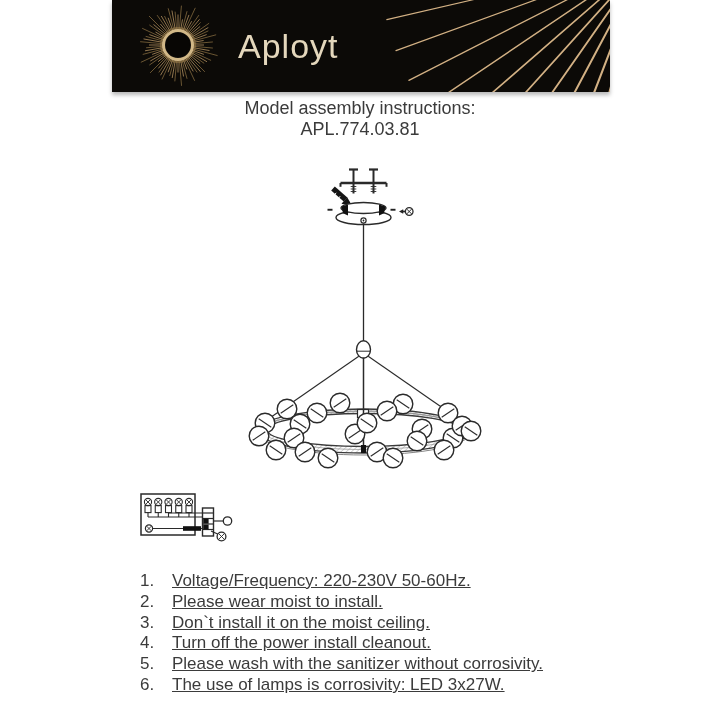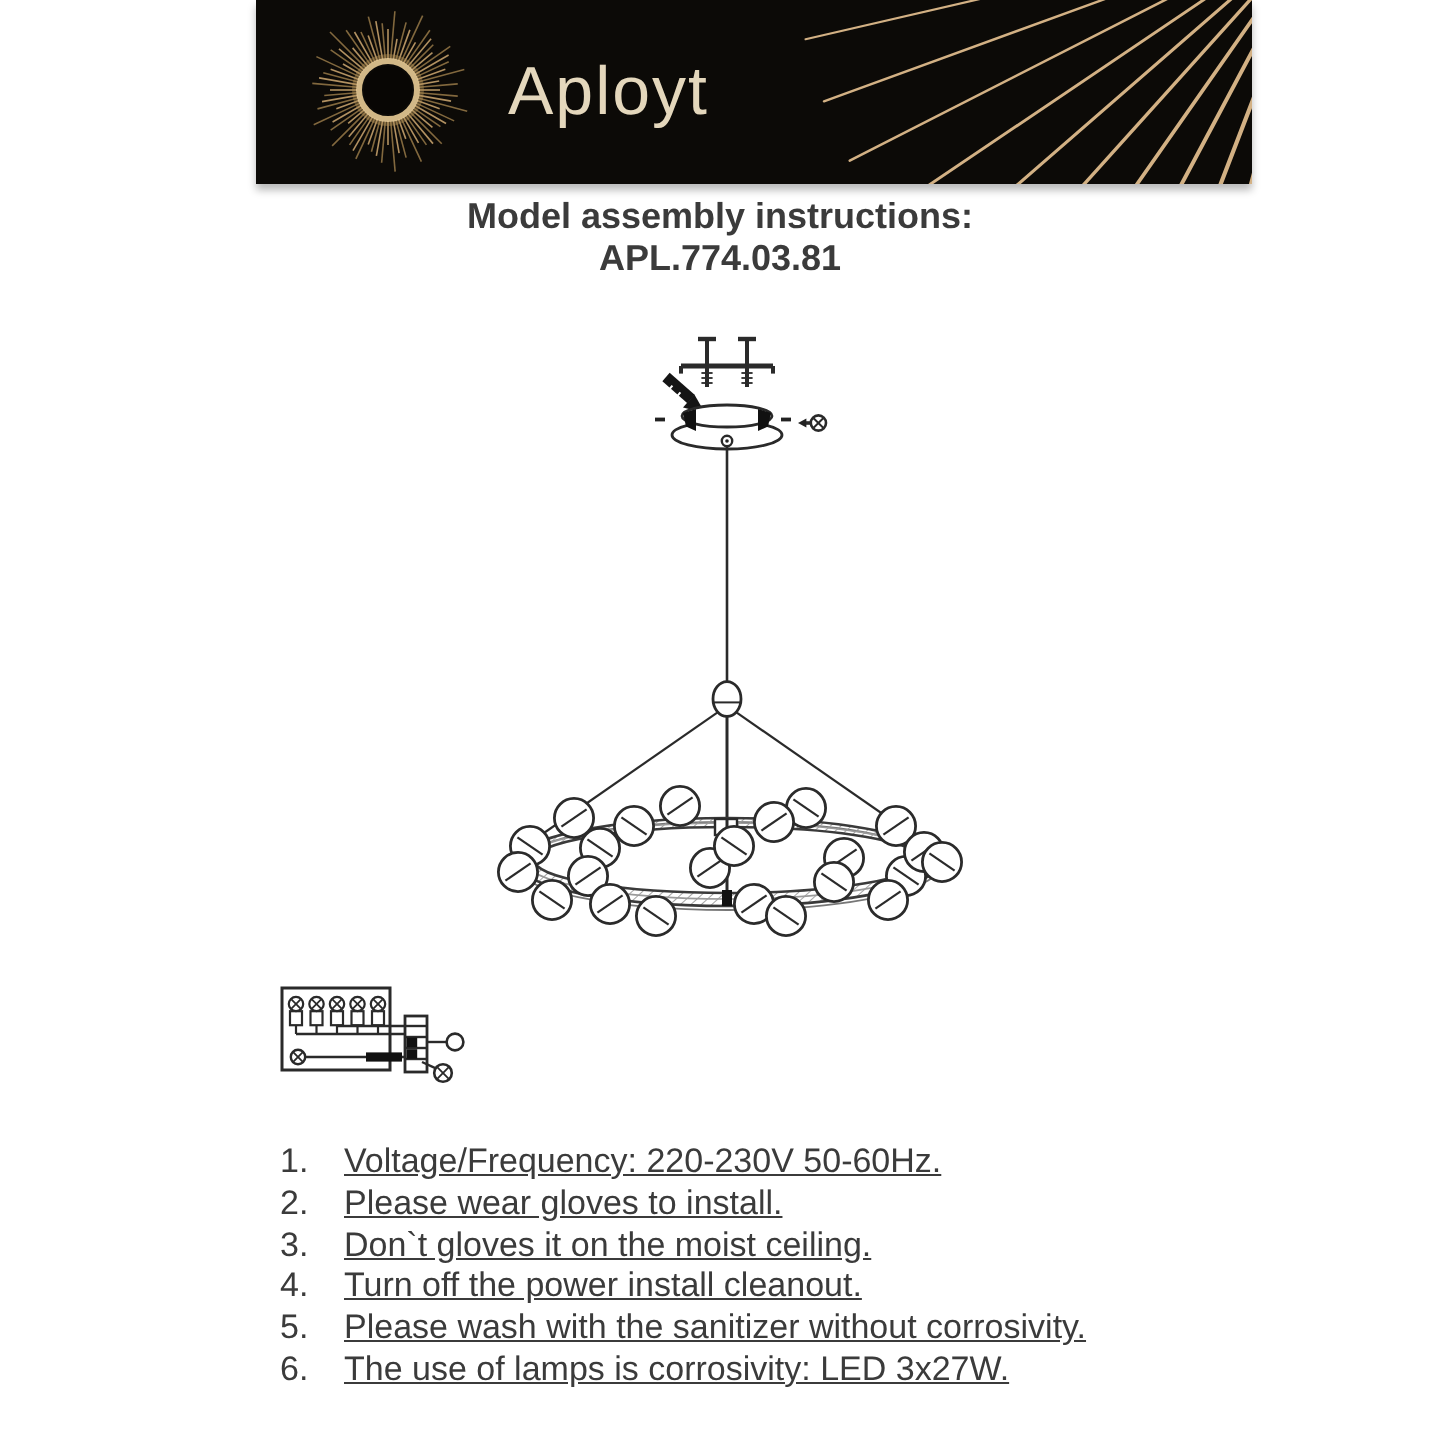--- a/index.html
+++ b/index.html
@@ -1,26 +1,26 @@
 <!DOCTYPE html>
 <html><head>
 <meta charset="utf-8">
 <style>
   html,body{margin:0;padding:0;background:#fff;}
   .page{position:relative;width:720px;height:720px;background:#ffffff;overflow:hidden;
         font-family:"Liberation Sans",sans-serif;}
   
-  .banner{position:absolute;left:128px;top:0;width:498px;height:92px;background:#0c0a07;
+  .banner{position:absolute;left:112px;top:0;width:498px;height:92px;background:#0c0a07;
           box-shadow:0 3px 4px rgba(0,0,0,.28);overflow:hidden;}
   .banner svg{position:absolute;left:0;top:0;}
   .brand{position:absolute;left:126px;top:0;height:92px;display:flex;align-items:center;
          font-size:34px;letter-spacing:1px;color:#e4d7bc;font-weight:400;}
   
   .heading{position:absolute;left:0;top:98px;width:720px;text-align:center;color:#3b3b3b;
-           font-size:18px;line-height:21px;font-weight:700;}
+           font-size:18px;line-height:21px;font-weight:400;}
   
   .lamp-svg{position:absolute;left:230px;top:160px;}
   .wire-svg{position:absolute;left:135px;top:483px;}
   
   .instr{position:absolute;left:140px;top:571px;width:470px;color:#3b3b3b;
          font-size:17px;line-height:20.8px;font-weight:400;}
   .instr .row{display:flex;}
   .instr .num{width:32px;flex:0 0 32px;}
   .instr .txt{flex:1;text-decoration:underline;}
 </style>
@@ -328,25 +328,25 @@
     </g>
   </svg>
 
   <div class="instr">
     <div class="row">
       <span class="num">1.</span>
       <span class="txt">Voltage/Frequency: 220-230V 50-60Hz.</span>
     </div>
     <div class="row">
       <span class="num">2.</span>
-      <span class="txt">Please wear gloves to install.</span>
+      <span class="txt">Please wear moist to install.</span>
     </div>
     <div class="row">
       <span class="num">3.</span>
-      <span class="txt">Don`t gloves it on the moist ceiling.</span>
+      <span class="txt">Don`t install it on the moist ceiling.</span>
     </div>
     <div class="row">
       <span class="num">4.</span>
       <span class="txt">Turn off the power install cleanout.</span>
     </div>
     <div class="row">
       <span class="num">5.</span>
       <span class="txt">Please wash with the sanitizer without corrosivity.</span>
     </div>
     <div class="row">

